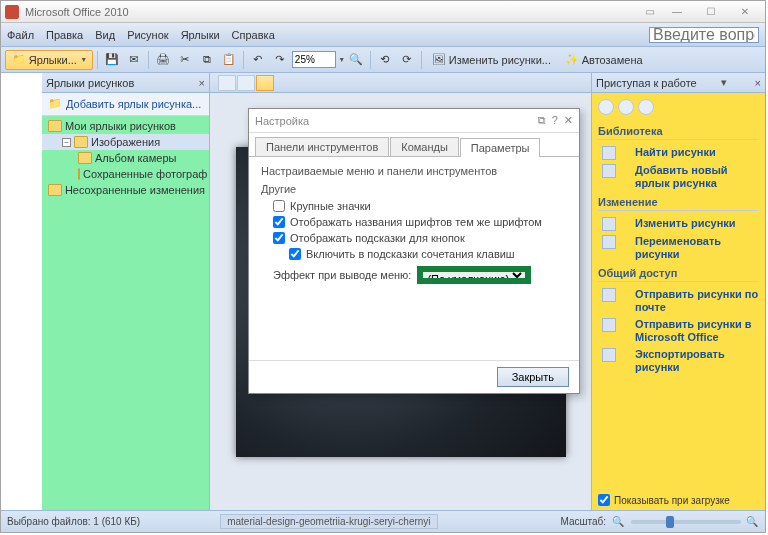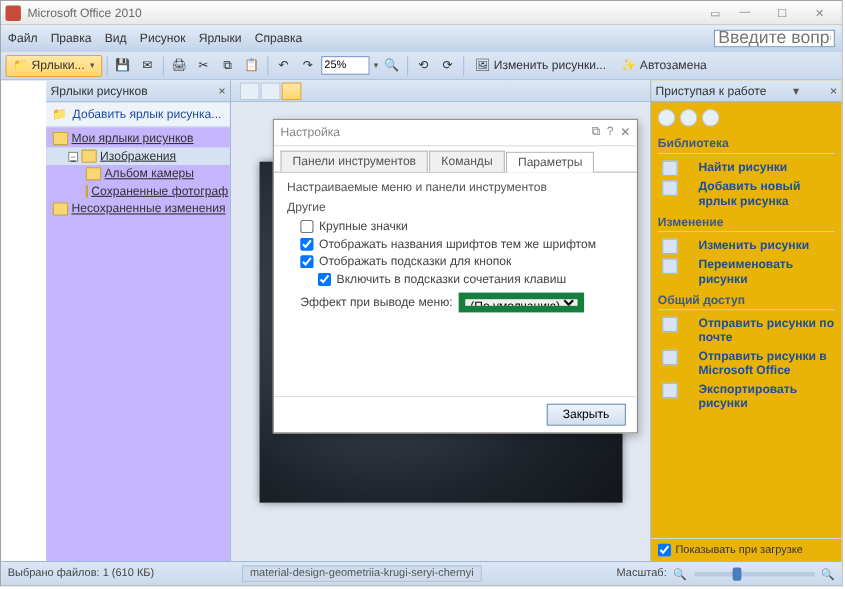--- a/index.html
+++ b/index.html
@@ -22,38 +22,38 @@
 .tbtn.text{width:auto;padding:0 6px;font-size:11px;gap:3px;}
 .body{flex:1;display:flex;min-height:0;}
 .leftpane{width:168px;border-right:1px solid #9db8d8;display:flex;flex-direction:column;background:#eef3fa;margin-left:41px;}
 .pane-head{height:20px;display:flex;align-items:center;background:linear-gradient(#dce7f5,#c9d9ed);padding:0 4px;border-bottom:1px solid #9db8d8;font-size:11px;}
 .pane-head .x{margin-left:auto;color:#555;}
 .viewbtns{display:flex;gap:1px;padding:2px 4px;margin-left:auto;margin-right:2px;}
 .viewbtns .vb{width:18px;height:16px;border:1px solid #b8cade;background:#e6eef8;}
 .viewbtns .vb.active{background:linear-gradient(#ffe8a6,#ffd66b);border:1px solid #e8a33d;}
 .link{color:#1a4f9c;cursor:pointer;padding:4px 6px;display:flex;align-items:center;gap:4px;}
 .link .ic{width:14px;height:14px;display:inline-block;}
-.tree{flex:1;background:#c4b5fd;border-top:1px solid #c9d9ed;overflow:auto;padding:2px 0;text-decoration:underline;}
+.tree{flex:1;background:#86efac;border-top:1px solid #c9d9ed;overflow:auto;padding:2px 0;}
 .tree .node{padding:2px 4px 2px 6px;display:flex;align-items:center;gap:3px;white-space:nowrap;}
 .tree .node.sel{background:#d5e2f3;}
 .tree .indent1{padding-left:20px;}
 .tree .indent2{padding-left:36px;}
 .exp{width:9px;height:9px;border:1px solid #888;display:inline-flex;align-items:center;justify-content:center;font-size:8px;line-height:7px;color:#555;background:#fff;}
 .fic{width:14px;height:12px;background:#f7d774;border:1px solid #c9a536;border-radius:1px;}
 .canvas{flex:1;background:#eaeff7;display:flex;flex-direction:column;min-width:0;position:relative;}
 .canvas-top{height:20px;background:linear-gradient(#dce7f5,#c9d9ed);border-bottom:1px solid #9db8d8;display:flex;align-items:center;padding:0 4px;}
 .canvas-top .viewbtns{margin-left:0;}
 .imgstage{flex:1;display:flex;align-items:center;justify-content:center;background:#e2e8f2;position:relative;}
 .photo{width:330px;height:310px;background:radial-gradient(circle at 35% 40%,#5c6570 2%,#3a424c 30%,#1e242b 65%,#12161b 100%);box-shadow:0 0 8px rgba(0,0,0,.5);}
 .status{height:22px;background:linear-gradient(#dce7f5,#c9d9ed);border-top:1px solid #9db8d8;display:flex;align-items:center;padding:0 6px;font-size:10px;color:#444;}
 .status .fn{margin-left:80px;color:#555;background:#d0dced;padding:1px 6px;border:1px solid #b0c3dc;}
 .status .scale{margin-left:auto;display:flex;align-items:center;gap:6px;}
 .slider{width:110px;height:4px;background:#b8cade;position:relative;border-radius:2px;}
 .thumb{position:absolute;left:35px;top:-4px;width:8px;height:12px;background:#4a7cc0;border-radius:2px;}
-.rightpane{width:174px;border-left:1px solid #9db8d8;background:#eab308;display:flex;flex-direction:column;}
+.rightpane{width:174px;border-left:1px solid #9db8d8;background:#fde047;display:flex;flex-direction:column;}
 .rp-body{flex:1;overflow:auto;padding:4px 6px;}
 .rp-toolbar{display:flex;gap:4px;padding:2px 0 6px 0;}
 .rp-toolbar .rtb{width:16px;height:16px;border:1px solid #b8cade;border-radius:8px;background:#e6eef8;}
 .rp-section{font-weight:bold;color:#3a5a8a;margin:4px 0 2px 0;}
 .rightpane hr{border:none;border-top:1px solid #c0cee2;margin:2px 0 4px 0;}
 .rlink{display:flex;align-items:flex-start;gap:19px;color:#1a4f9c;padding:2px 0 2px 4px;cursor:pointer;line-height:13px;font-weight:bold;}
 .rlink .ic{width:14px;height:14px;flex-shrink:0;background:#d9e3f1;border:1px solid #9db8d8;}
 .rp-check{display:flex;align-items:center;gap:4px;padding:4px 6px;border-top:1px solid #c9d9ed;font-size:10px;}
 .rp-check input{width:12px;height:12px;}
 

